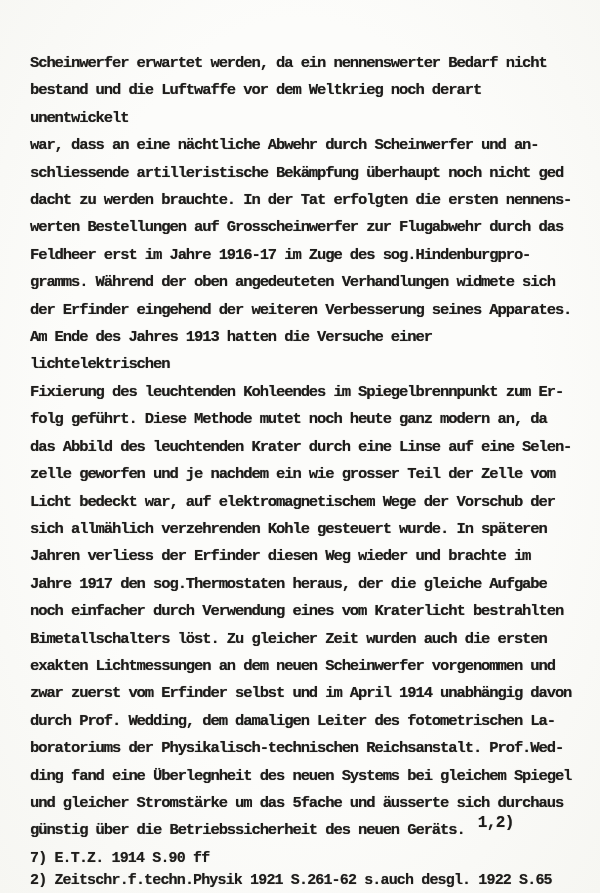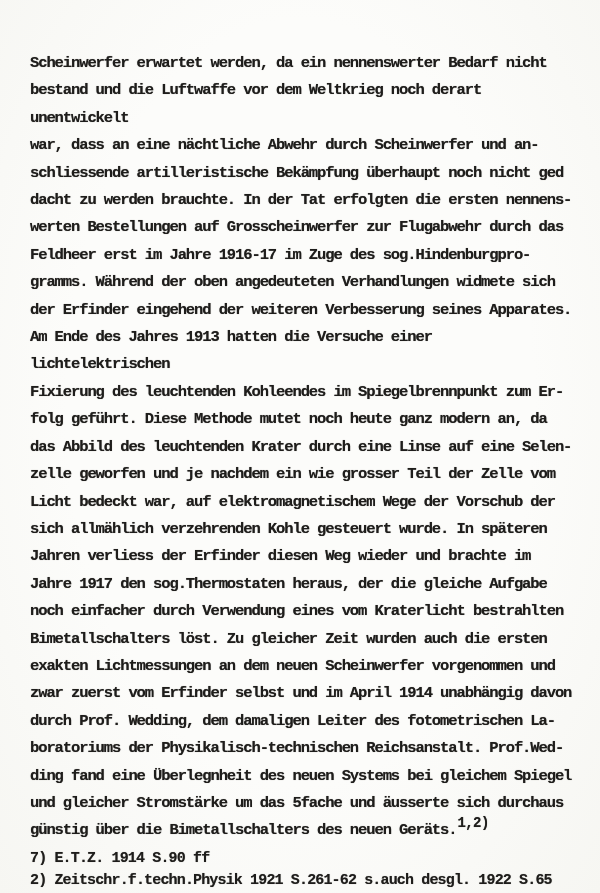--- a/index.html
+++ b/index.html
@@ -33,25 +33,25 @@
   .last-line {
     font-size: 15.5px;
     font-weight: bold;
     line-height: 27.4px;
     letter-spacing: -1.1px;
     text-shadow: 0 0 0.7px rgba(30, 28, 24, 0.65);
     white-space: nowrap;
   }
   .fn-mark {
     display: inline-block;
-    font-size: 14px;
+    font-size: 16px;
     letter-spacing: -0.6px;
     position: relative;
     top: -7px;
-    margin-left: 1px;
+    margin-left: 13px;
   }
   .footnotes {
     margin-top: 3px;
     font-size: 15px;
     font-weight: bold;
     line-height: 22.6px;
     letter-spacing: -0.85px;
     text-shadow: 0 0 0.7px rgba(30, 28, 24, 0.6);
   }
   .footnote-item { white-space: nowrap; }
@@ -82,21 +82,21 @@
 noch einfacher durch Verwendung eines vom Kraterlicht bestrahlten
 Bimetallschalters löst. Zu gleicher Zeit wurden auch die ersten
 exakten Lichtmessungen an dem neuen Scheinwerfer vorgenommen und
 zwar zuerst vom Erfinder selbst und im April 1914 unabhängig davon
 durch Prof. Wedding, dem damaligen Leiter des fotometrischen La-
 boratoriums der Physikalisch-technischen Reichsanstalt. Prof.Wed-
 ding fand eine Überlegnheit des neuen Systems bei gleichem Spiegel
 und gleicher Stromstärke um das 5fache und äusserte sich durchaus</div>
 
   <div class="last-line">
-    <span>günstig über die Bimetallschalters des neuen Geräts.</span><span class="fn-mark">1,2)</span>
+    <span>günstig über die Betriebssicherheit des neuen Geräts.</span><span class="fn-mark">1,2)</span>
   </div>
 
   <div class="footnotes">
     <div class="footnote-item">7) E.T.Z. 1914 S.90 ff</div>
     <div class="footnote-item">2) Zeitschr.f.techn.Physik 1921 S.261-62 s.auch desgl. 1922 S.65</div>
   </div>
 
 </div>
 
 </body></html>

